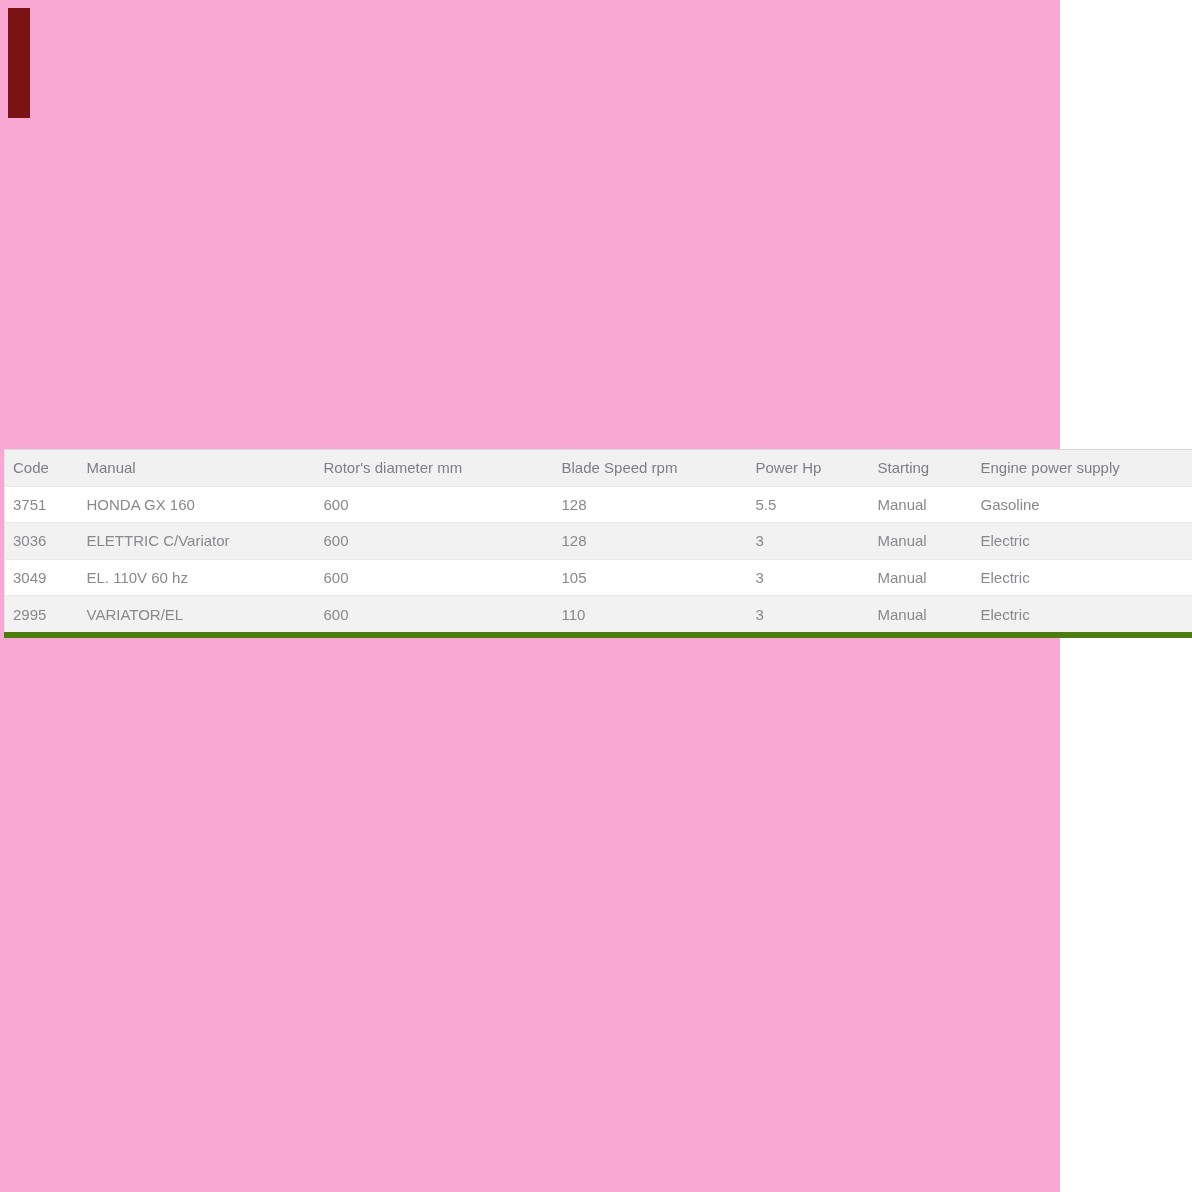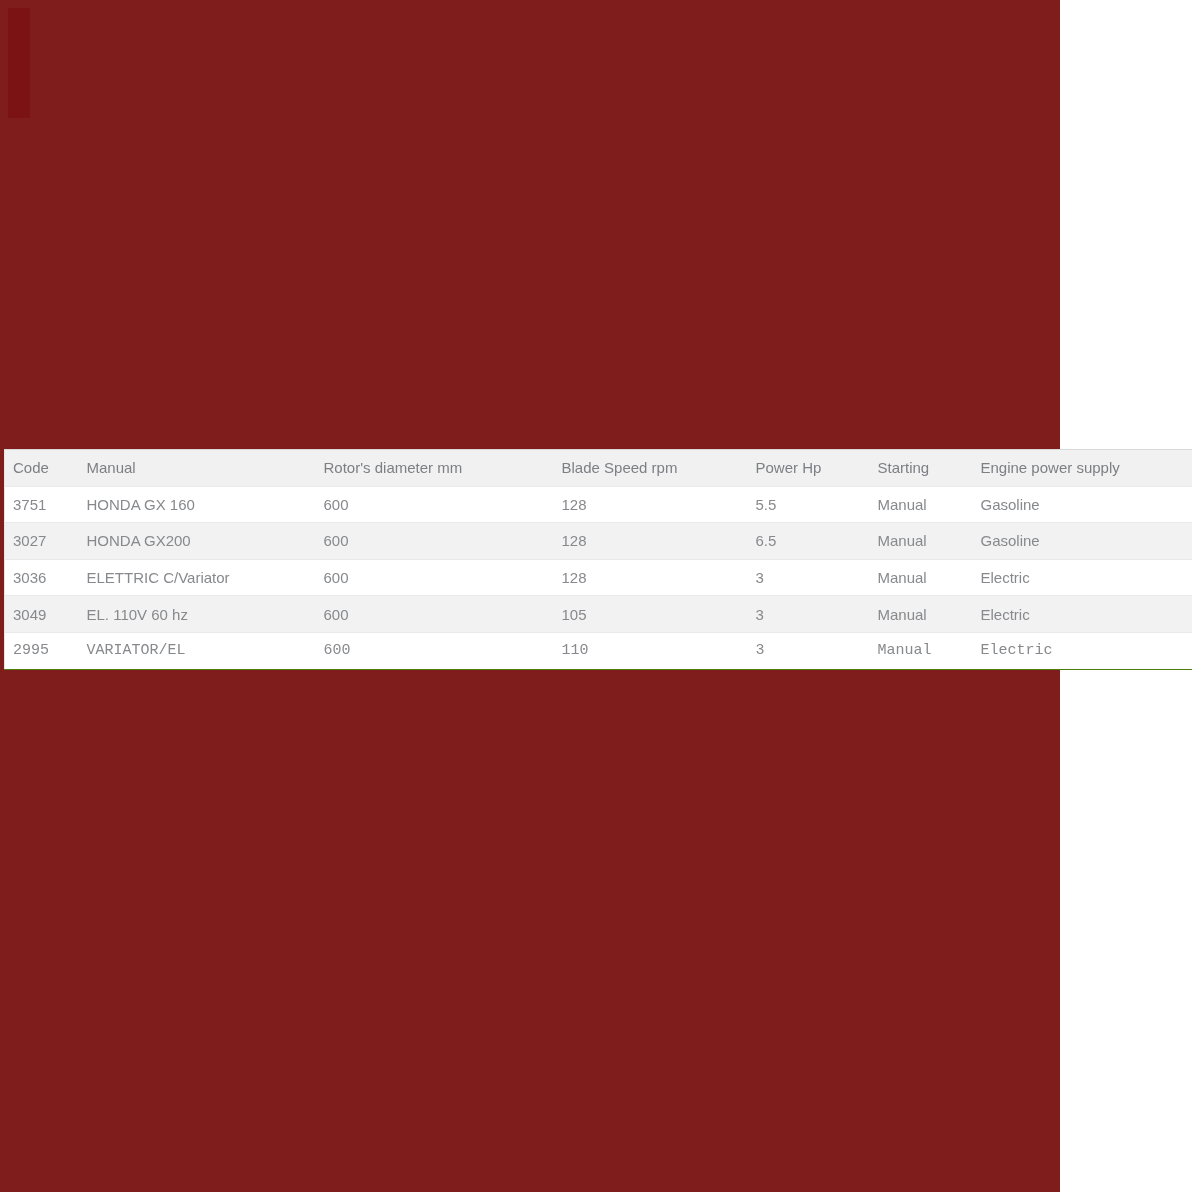--- a/index.html
+++ b/index.html
@@ -8,21 +8,21 @@
     width: 1192px;
     height: 1192px;
     background: #ffffff;
     overflow: hidden;
     font-family: "Liberation Sans", "DejaVu Sans", sans-serif;
   }
   .canvas {
     position: relative;
     width: 1060px;
     height: 1192px;
-    background: #7f1d1d;
+    background: #f9a8d4;
   }
   .accent-bar {
     position: absolute;
     left: 8px;
     top: 8px;
     width: 22px;
     height: 110px;
     background: #7b1214;
   }
   table.spec-table {
@@ -61,22 +61,21 @@
   table.spec-table tbody td {
     color: #87898c;
   }
   table.spec-table tbody tr:nth-child(even) td {
     background: #f2f2f2;
   }
   table.spec-table tbody tr:nth-child(odd) td {
     background: #ffffff;
   }
   table.spec-table tbody tr:last-child td {
-    border-bottom: 1px solid #4d7c0f;
-    font-family: Liberation Mono, monospace;
+    border-bottom: 6px solid #4d7c0f;
   }
 </style>
 </head>
 <body>
 
 <div class="canvas">
 
   <div class="accent-bar"></div>
 
   <table class="spec-table">
@@ -104,29 +103,20 @@
       <tr>
         <td>3751</td>
         <td>HONDA GX 160</td>
         <td>600</td>
         <td>128</td>
         <td>5.5</td>
         <td>Manual</td>
         <td>Gasoline</td>
       </tr>
       <tr>
-        <td>3027</td>
-        <td>HONDA GX200</td>
-        <td>600</td>
-        <td>128</td>
-        <td>6.5</td>
-        <td>Manual</td>
-        <td>Gasoline</td>
-      </tr>
-      <tr>
         <td>3036</td>
         <td>ELETTRIC C/Variator</td>
         <td>600</td>
         <td>128</td>
         <td>3</td>
         <td>Manual</td>
         <td>Electric</td>
       </tr>
       <tr>
         <td>3049</td>

